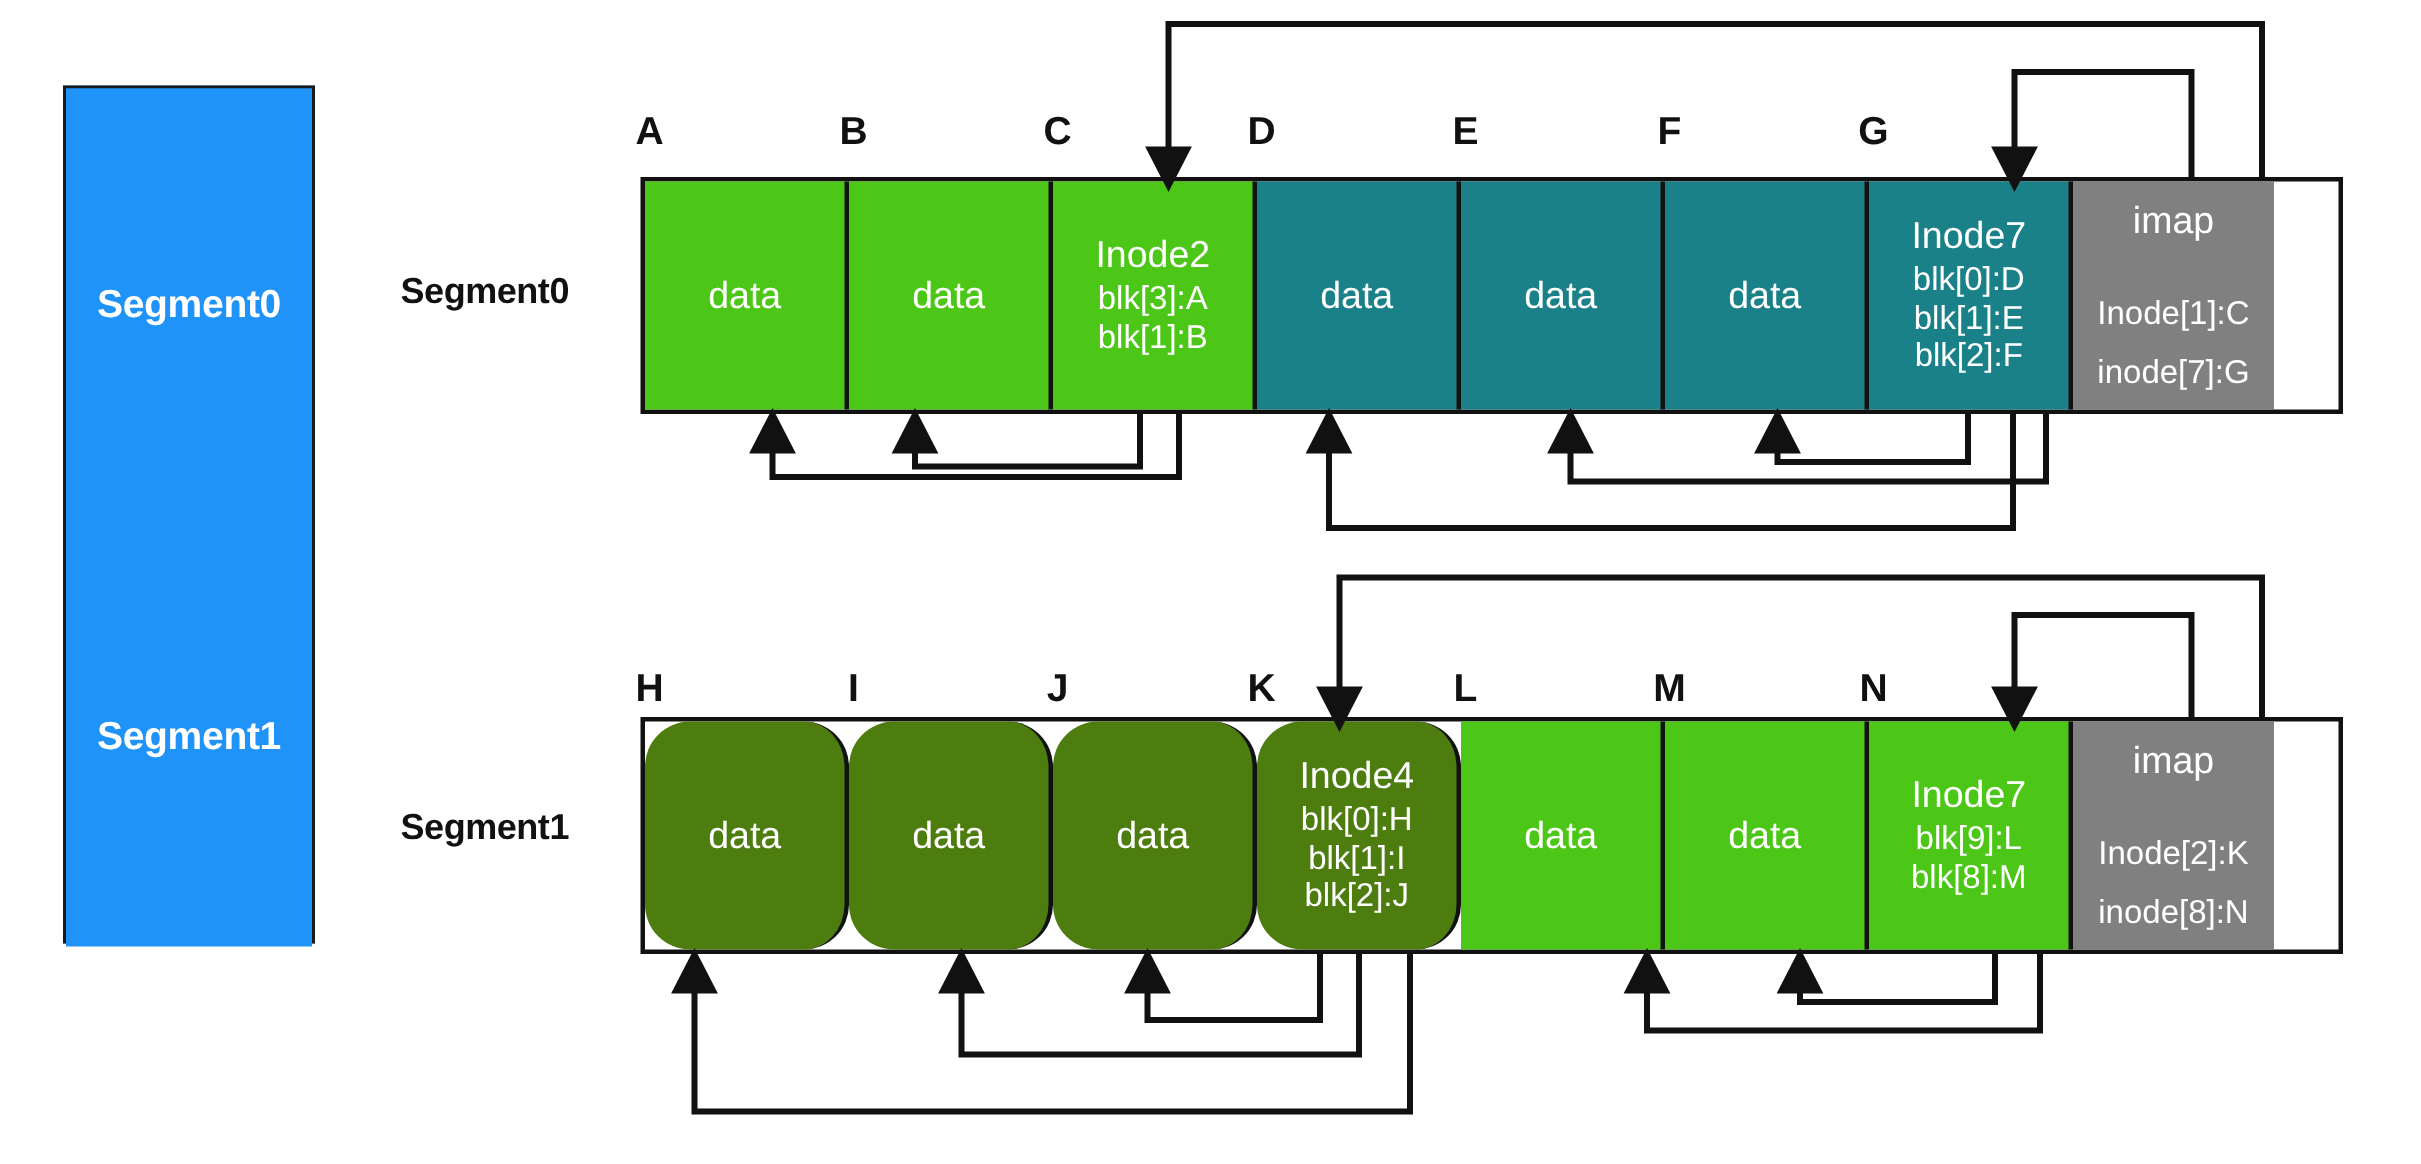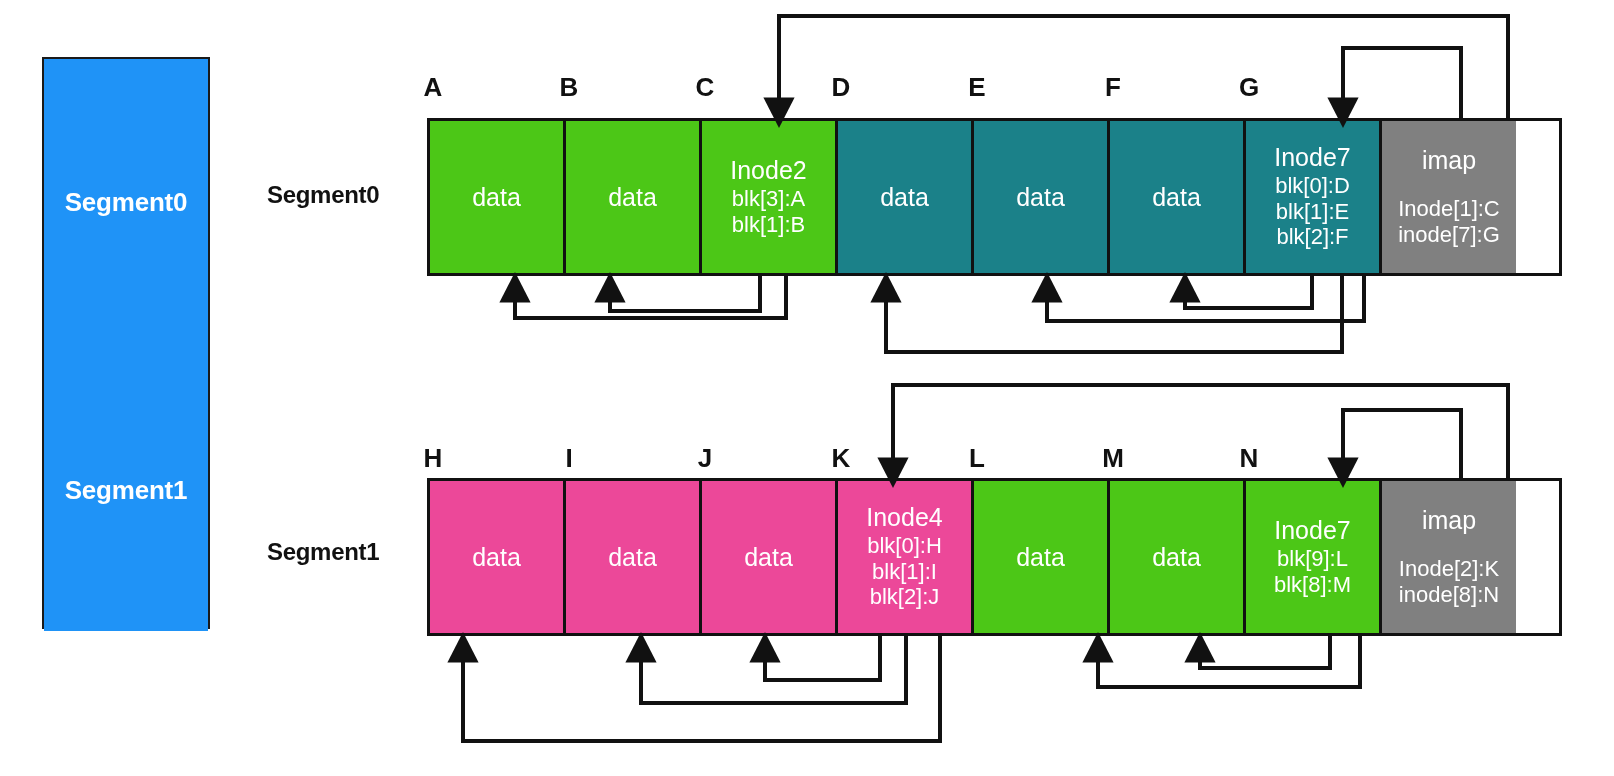--- a/index.html
+++ b/index.html
@@ -88,38 +88,38 @@
     position: relative;
     box-sizing: border-box;
     border-right: 3px solid #111111;
     display: flex;
     flex-direction: column;
     align-items: center;
     justify-content: center;
     color: #ffffff;
     overflow: hidden;
   }
-  .cell:last-child { border-right: none; }
+  .cell:last-child { border-right: none; gap: 13px; }
   .cell.w-data { width: 136px; }
   .cell.w-imap { width: 134px; }
   .cell-title {
     font-size: 25px;
     line-height: 1.08;
     white-space: nowrap;
   }
   .cell-line {
     font-size: 22px;
     line-height: 1.18;
     white-space: nowrap;
   }
   .cell.inode .cell-title { margin-bottom: 2px; }
   .cell.imapcell .cell-title { margin-bottom: 22px; }
   .green  { background: #4CC717; }
   .teal   { background: #1B8189; }
-  .orange { background: #ec4899; }
+  .orange { background: #4d7c0f; border-radius: 30px; }
   .gray   { background: #808080; }
 </style>
 </head>
 <body>
 
 <div id="stage">
 
   <div class="legend-box">
     <div class="legend-half top">
       <span class="legend-label">Segment0</span>

